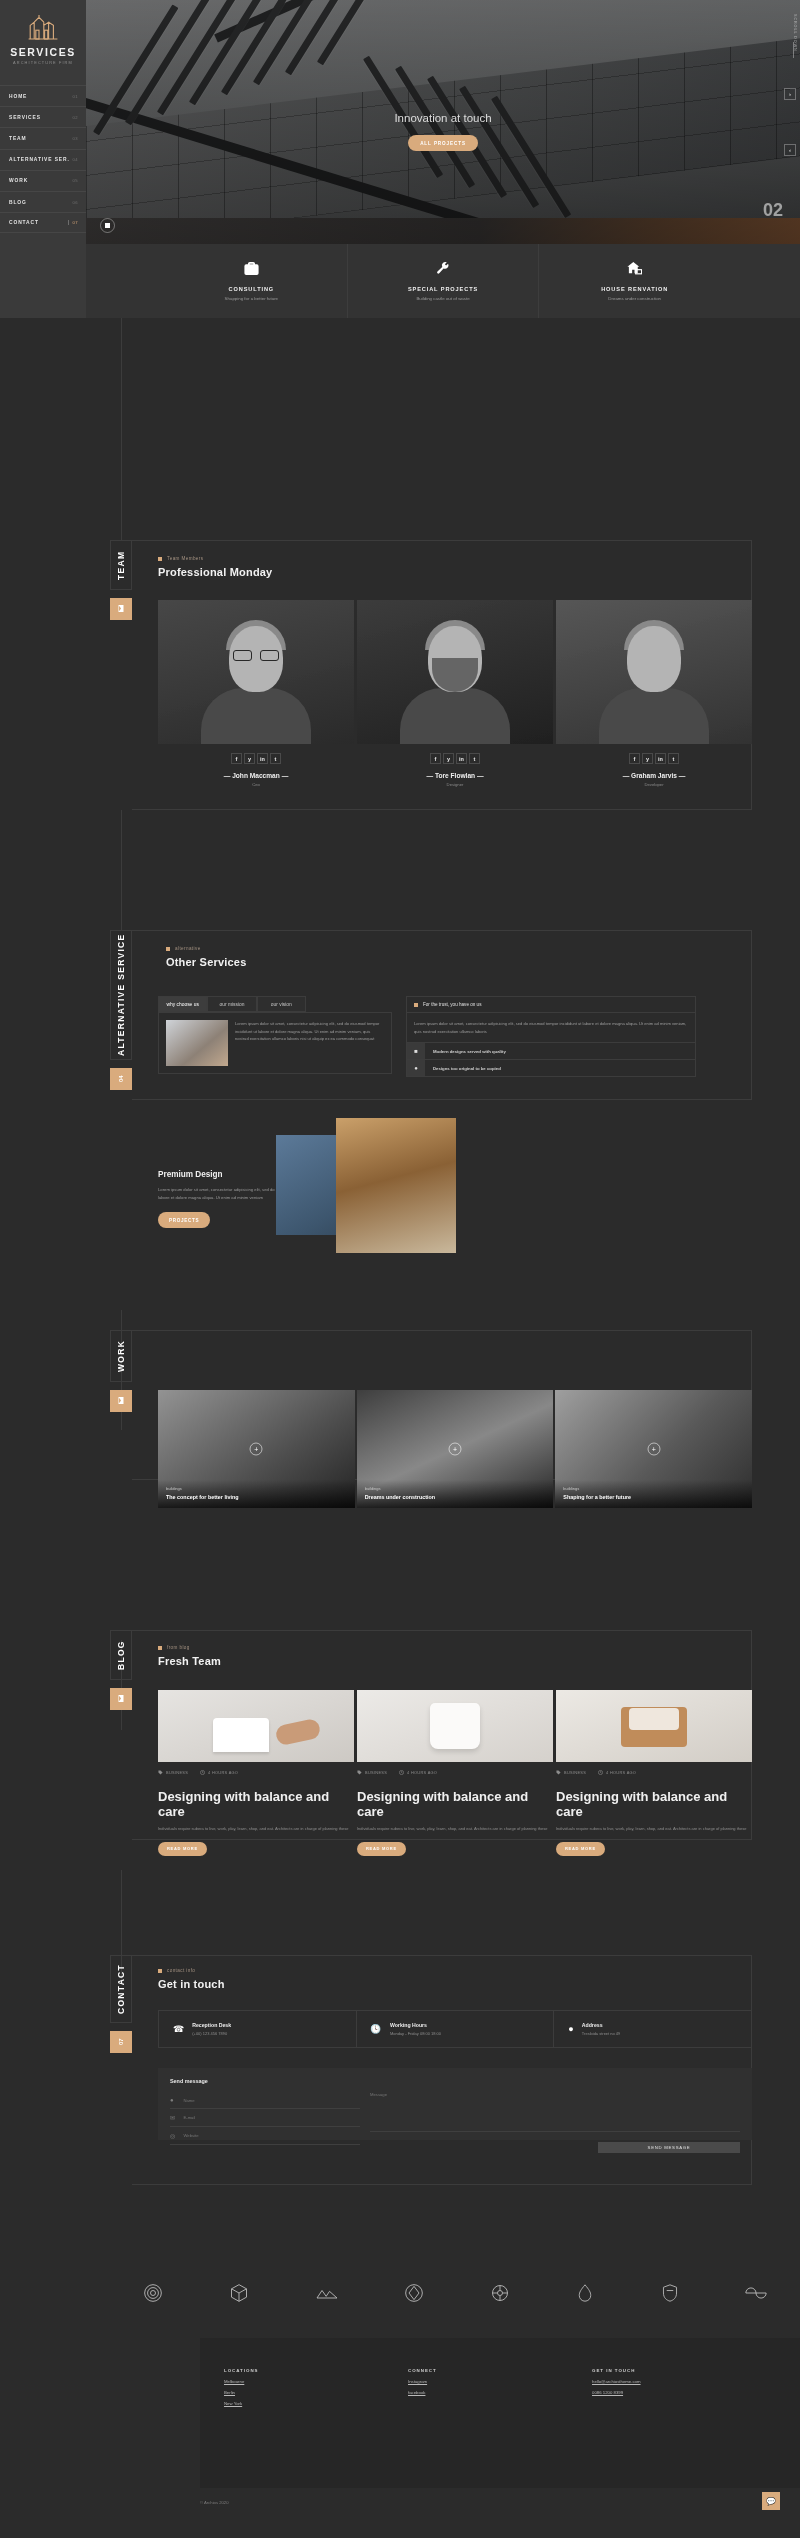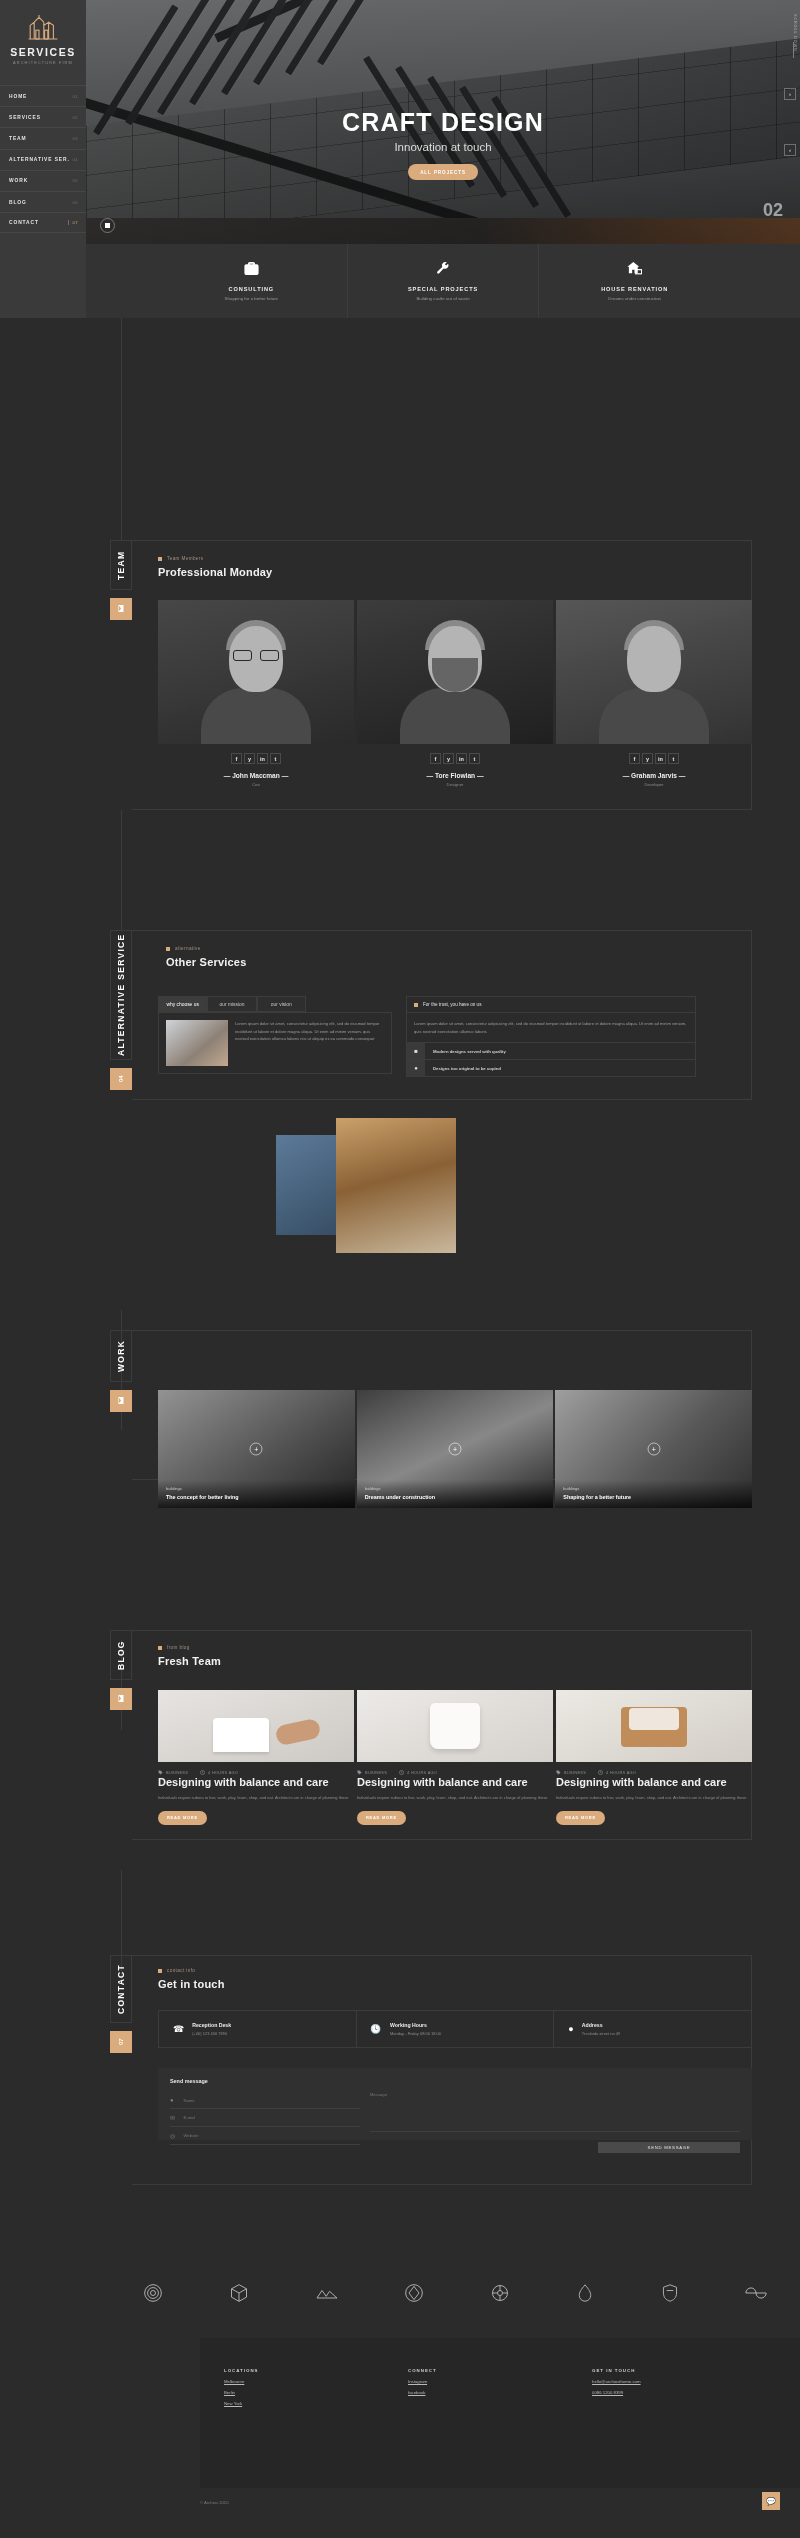--- a/index.html
+++ b/index.html
@@ -187,21 +187,21 @@
   .bshape1b { position:absolute; left:118px; bottom:20px; width:44px; height:20px; border-radius:12px;
     background:#c99b78; transform:rotate(-12deg); }
   .bshape2 { position:absolute; left:50%; top:50%; transform:translate(-50%,-50%); width:50px; height:46px;
     border-radius:5px 5px 8px 8px; background:#fbfaf9; box-shadow:0 3px 5px rgba(0,0,0,.13); }
   .bshape3 { position:absolute; left:50%; top:52%; transform:translate(-50%,-50%); width:66px; height:40px;
     background:#c08c5a; border-radius:4px; }
   .bshape3b { position:absolute; left:50%; top:40%; transform:translate(-50%,-50%); width:50px; height:22px;
     background:#efe7dd; border-radius:4px; }
   .bmeta { display:flex; gap:12px; align-items:center; margin-top:8px; }
   .bmeta span { display:flex; align-items:center; gap:3px; font-size:3.9px; color:#8d8d8d; letter-spacing:.3px; }
-  .b-title { font-size:11px; font-weight:700; color:#f0f0f0; margin-top:1px; }
+  .b-title { font-size:13px; font-weight:700; color:#f0f0f0; margin-top:14px; }
   .b-ex { font-size:4px; line-height:1.9; color:#8e8e8e; margin-top:6px; }
 
   
   .cbox { position:absolute; left:158px; top:1235px; width:594px; height:38px; display:flex; border:1px solid #3c3c3c; }
   .citem { flex:1; display:flex; align-items:center; gap:8px; padding:0 14px; border-right:1px solid #3c3c3c; }
   .citem:last-child { border-right:none; }
   .cico { color:#fff; font-size:9px; }
   .ctitle { font-size:5.2px; font-weight:700; color:#ededed; }
   .cval { font-size:4px; color:#8d8d8d; margin-top:3px; }
   .form { position:absolute; left:158px; top:1290px; width:594px; height:72px; background:#303030; padding:10px 12px; }
@@ -297,21 +297,20 @@
         <div class="beam r" style="left:300px;top:20px;width:140px;transform:rotate(58deg)"></div>
         <div class="beam r" style="left:332px;top:30px;width:140px;transform:rotate(58deg)"></div>
         <div class="beam r" style="left:364px;top:40px;width:140px;transform:rotate(58deg)"></div>
         <div class="beam r" style="left:396px;top:50px;width:140px;transform:rotate(58deg)"></div>
         <div class="beam r" style="left:428px;top:60px;width:140px;transform:rotate(58deg)"></div>
       </div>
       <div class="ground"></div>
       <div class="hero-shade"></div>
     </div>
     <div class="hero-content">
-      <h1 class="hero-title">CRAFT DESIGN</h1>
       <p class="hero-sub">Innovation at touch</p>
       <button class="hero-btn">ALL PROJECTS</button>
     </div>
     <div class="hero-dot">
         <i></i>
       </div>
     <div class="hero-right">
       <div class="hr-btn">›</div>
       <div class="hr-btn b">‹</div>
     </div>
@@ -460,20 +459,25 @@
     <div class="lrow">
       <div class="lico">■</div>
       <div class="ltxt">Modern designs served with quality</div>
     </div>
     <div class="lrow">
       <div class="lico">●</div>
       <div class="ltxt">Designs too original to be copied</div>
     </div>
   </div>
 
+  <div style="position:absolute;left:158px;top:1170px;width:190px">
+    <div class="pd-title">Premium Design</div>
+    <div class="pd-text">Lorem ipsum dolor sit amet, consectetur adipisicing elit, sed do eiusmod tempor incididunt ut labore et dolore magna aliqua. Ut enim ad minim veniam</div>
+    <button class="btn-tan">PROJECTS</button>
+  </div>
   <div style="position:absolute;left:276px;top:1135px;width:180px;height:100px;display:flex">
     <div class="pd-a" style="flex:1"></div>
   </div>
   <div style="position:absolute;left:336px;top:1118px;width:120px;height:135px" class="pd-b"></div>
 
   <div class="alt-box" style="top:1330px;height:150px"></div>
   <div class="vtab" style="top:1330px;height:52px">WORK</div>
   <div class="vbadge" style="top:1390px">
     <svg width="8" height="7" viewBox="0 0 16 12" fill="#fff" style="transform:rotate(90deg)">
         <path d="M1 1h14v10H1V1zm1.6 1L8 6.2 13.4 2H2.6z"></path>

